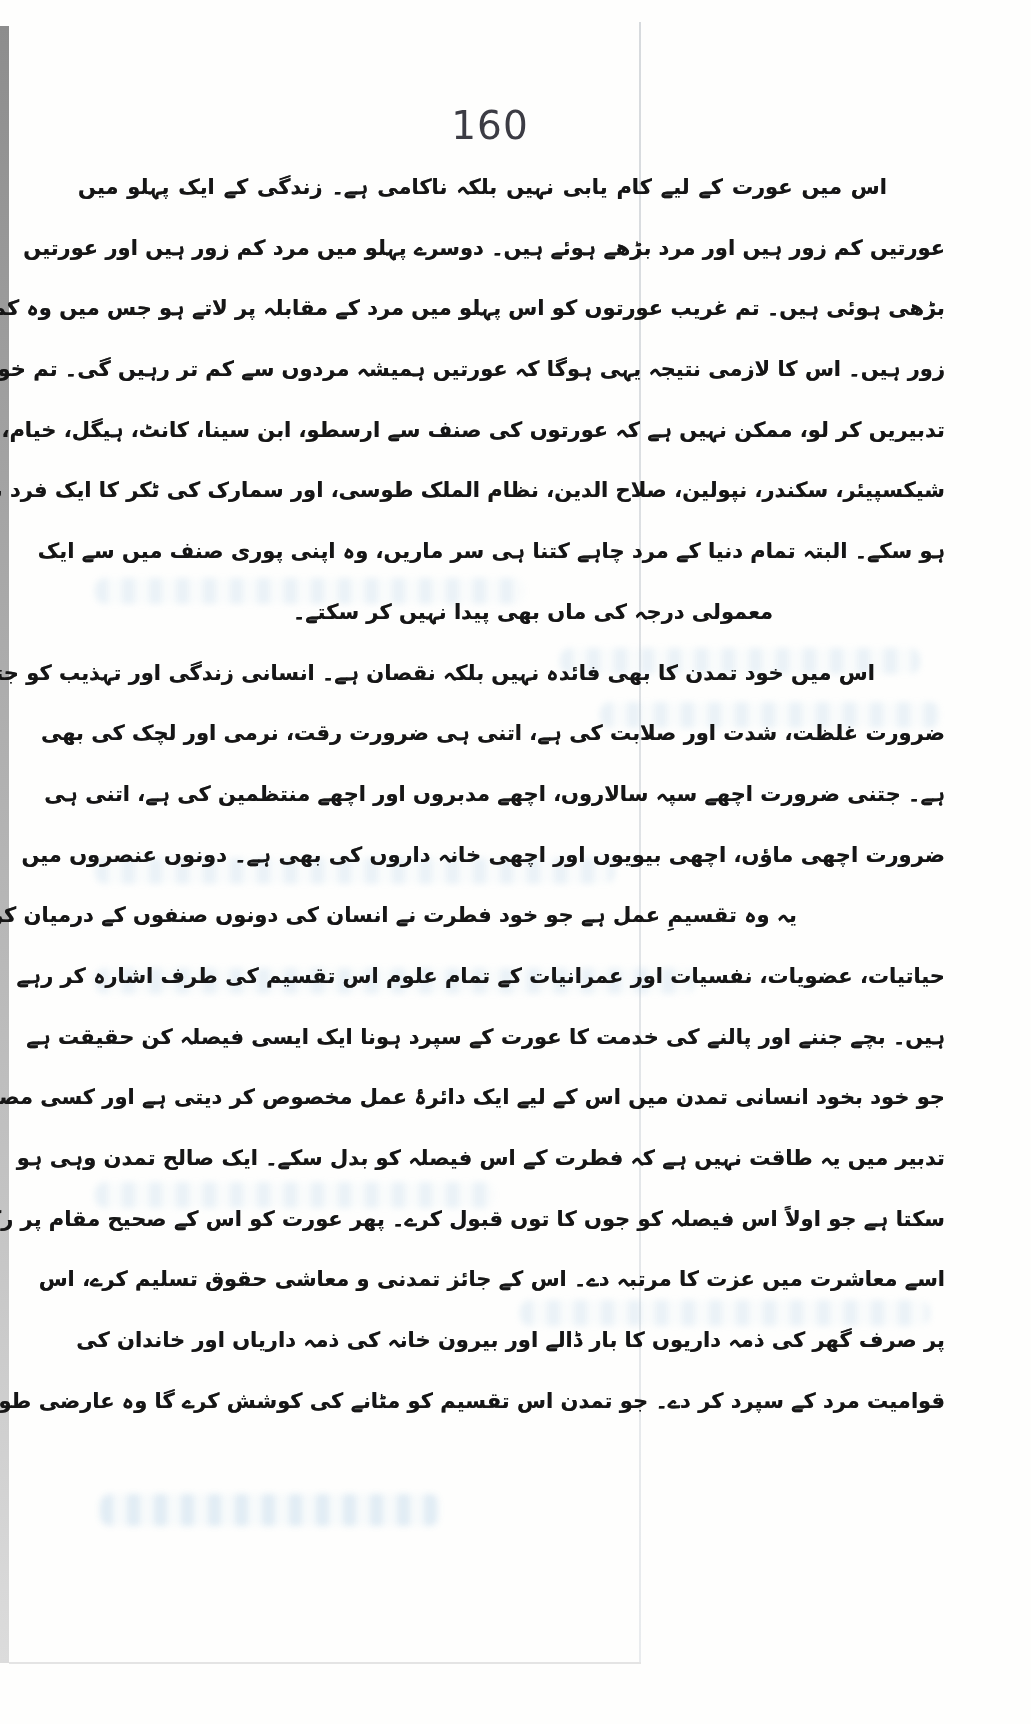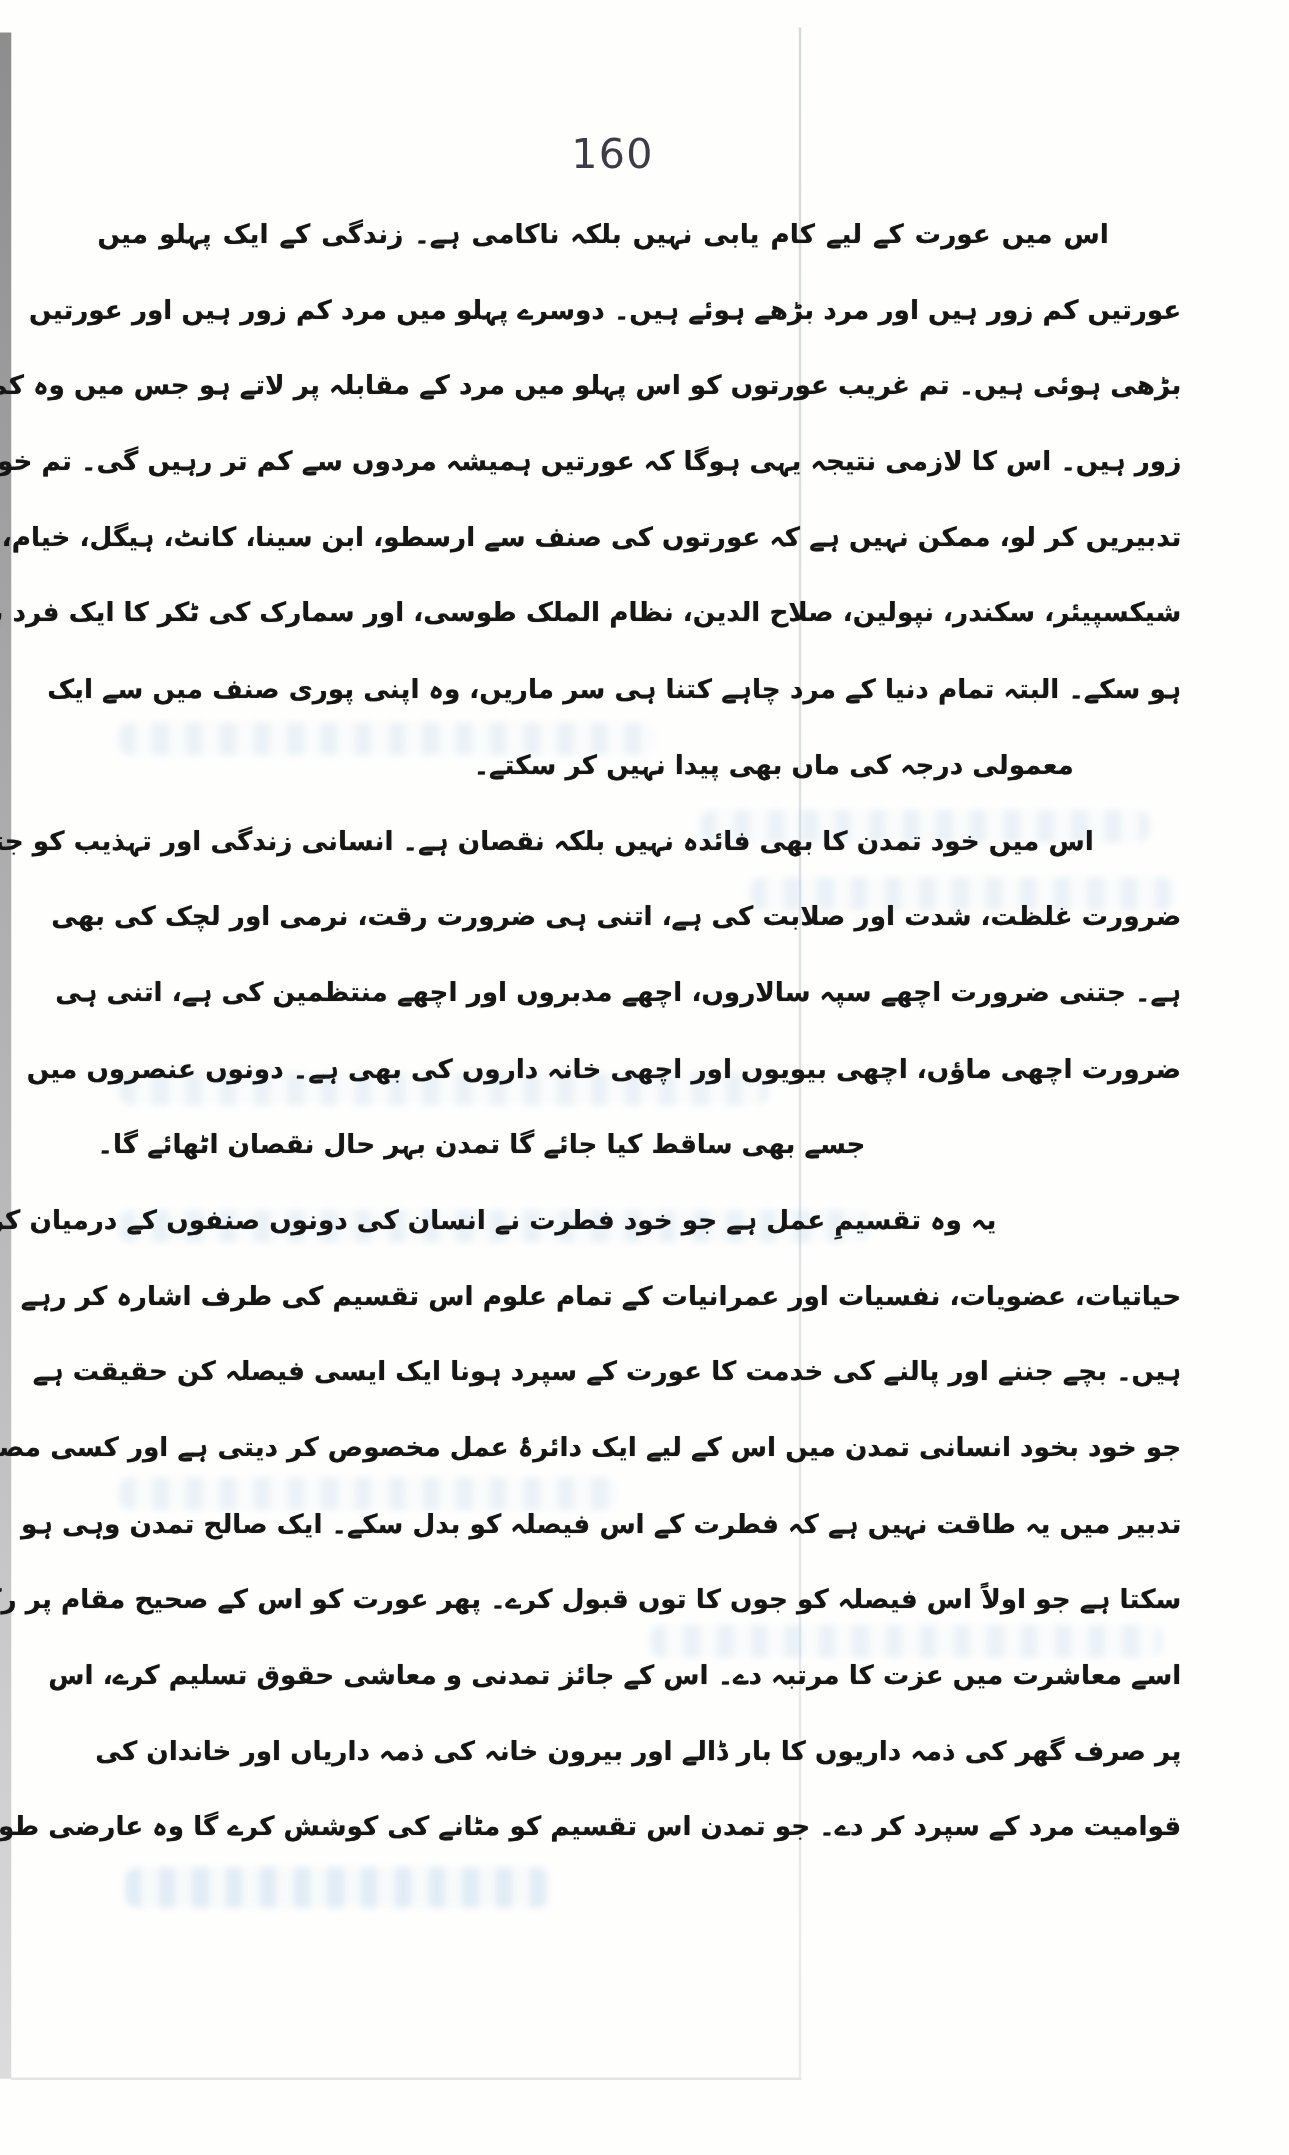--- a/index.html
+++ b/index.html
@@ -47,21 +47,21 @@
        rgba(150,195,225,0.08) 13px, rgba(150,195,225,0.08) 27px);
     filter: blur(3px);
     opacity: 0.55;
   }
   
   .page-number {
     position: absolute;
     left: 420px; top: 103px;
     width: 140px;
     text-align: center;
-    font-size: 33px;
+    font-size: 39px;
     letter-spacing: 1px;
     color: #3c3c44;
     font-weight: normal;
   }
   
   .text-block {
     position: absolute;
     left: 78px;
     right: 86px;
     top: 157px;
@@ -85,21 +85,21 @@
     text-align: justify;
     text-align-last: justify;
     padding-right: 58px;
   }
   .text-line.start2 {
     text-align: justify;
     text-align-last: justify;
     padding-right: 70px;
   }
   .text-line.end_center {
-    text-align: center;
+    text-align: left;
     margin-left: 215px;
   }
   .text-line.end_left {
     text-align: left;
   }
   .text-line.standalone {
     text-align: right;
     padding-right: 148px;
   }
 </style>
@@ -129,21 +129,20 @@
       <div class="text-line full" dir="rtl">بڑھی ہوئی ہیں۔ تم غریب عورتوں کو اس پہلو میں مرد کے مقابلہ پر لاتے ہو جس میں وہ کم</div>
       <div class="text-line full" dir="rtl">زور ہیں۔ اس کا لازمی نتیجہ یہی ہوگا کہ عورتیں ہمیشہ مردوں سے کم تر رہیں گی۔ تم خواہ کتنی ہی</div>
       <div class="text-line full" dir="rtl">تدبیریں کر لو، ممکن نہیں ہے کہ عورتوں کی صنف سے ارسطو، ابن سینا، کانٹ، ہیگل، خیام،</div>
       <div class="text-line full" dir="rtl">شیکسپیئر، سکندر، نپولین، صلاح الدین، نظام الملک طوسی، اور سمارک کی ٹکر کا ایک فرد بھی پیدا</div>
       <div class="text-line full" dir="rtl">ہو سکے۔ البتہ تمام دنیا کے مرد چاہے کتنا ہی سر ماریں، وہ اپنی پوری صنف میں سے ایک</div>
       <div class="text-line end_center" dir="rtl">معمولی درجہ کی ماں بھی پیدا نہیں کر سکتے۔</div>
       <div class="text-line start2" dir="rtl">اس میں خود تمدن کا بھی فائدہ نہیں بلکہ نقصان ہے۔ انسانی زندگی اور تہذیب کو جتنی</div>
       <div class="text-line full" dir="rtl">ضرورت غلظت، شدت اور صلابت کی ہے، اتنی ہی ضرورت رقت، نرمی اور لچک کی بھی</div>
       <div class="text-line full" dir="rtl">ہے۔ جتنی ضرورت اچھے سپہ سالاروں، اچھے مدبروں اور اچھے منتظمین کی ہے، اتنی ہی</div>
       <div class="text-line full" dir="rtl">ضرورت اچھی ماؤں، اچھی بیویوں اور اچھی خانہ داروں کی بھی ہے۔ دونوں عنصروں میں</div>
-      <div class="text-line end_left" dir="rtl">جسے بھی ساقط کیا جائے گا تمدن بہر حال نقصان اٹھائے گا۔</div>
       <div class="text-line standalone" dir="rtl">یہ وہ تقسیمِ عمل ہے جو خود فطرت نے انسان کی دونوں صنفوں کے درمیان کر دی ہے۔</div>
       <div class="text-line full" dir="rtl">حیاتیات، عضویات، نفسیات اور عمرانیات کے تمام علوم اس تقسیم کی طرف اشارہ کر رہے</div>
       <div class="text-line full" dir="rtl">ہیں۔ بچے جننے اور پالنے کی خدمت کا عورت کے سپرد ہونا ایک ایسی فیصلہ کن حقیقت ہے</div>
       <div class="text-line full" dir="rtl">جو خود بخود انسانی تمدن میں اس کے لیے ایک دائرۂ عمل مخصوص کر دیتی ہے اور کسی مصنوعی</div>
       <div class="text-line full" dir="rtl">تدبیر میں یہ طاقت نہیں ہے کہ فطرت کے اس فیصلہ کو بدل سکے۔ ایک صالح تمدن وہی ہو</div>
       <div class="text-line full" dir="rtl">سکتا ہے جو اولاً اس فیصلہ کو جوں کا توں قبول کرے۔ پھر عورت کو اس کے صحیح مقام پر رکھ کر</div>
       <div class="text-line full" dir="rtl">اسے معاشرت میں عزت کا مرتبہ دے۔ اس کے جائز تمدنی و معاشی حقوق تسلیم کرے، اس</div>
       <div class="text-line full" dir="rtl">پر صرف گھر کی ذمہ داریوں کا بار ڈالے اور بیرون خانہ کی ذمہ داریاں اور خاندان کی</div>
       <div class="text-line full" dir="rtl">قوامیت مرد کے سپرد کر دے۔ جو تمدن اس تقسیم کو مٹانے کی کوشش کرے گا وہ عارضی طور پر</div>
     </div>

